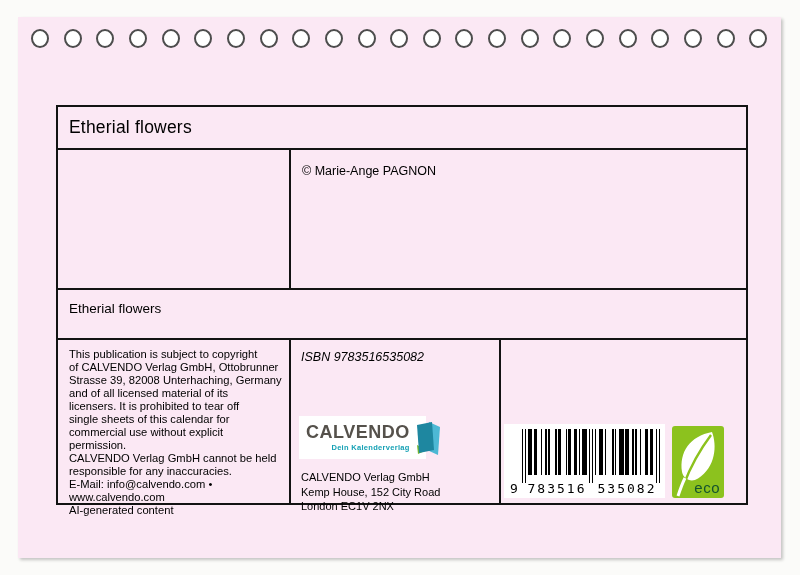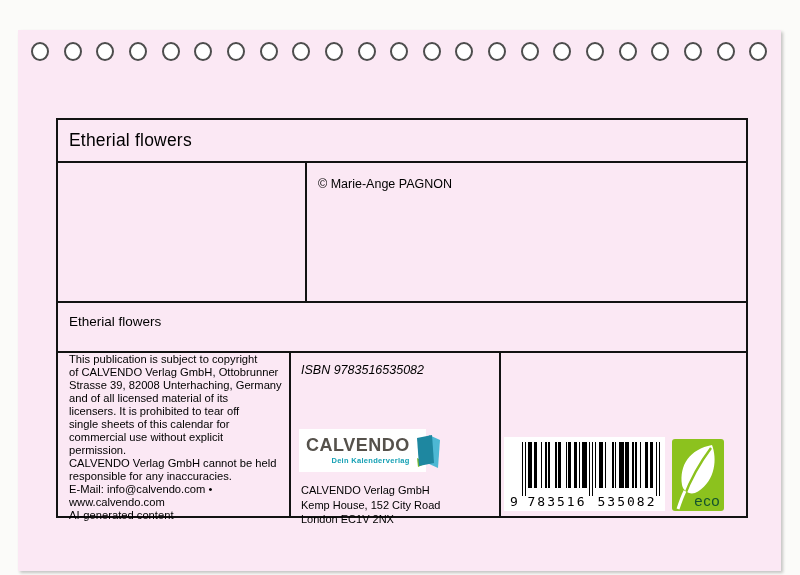--- a/index.html
+++ b/index.html
@@ -17,53 +17,52 @@
     background:#fbfbf9;
     font-family:"Liberation Sans", sans-serif;
     color:#000;
     position:relative;
     overflow:hidden;
   }
   .page{
     position:absolute;left:18px;top:17px;width:763px;height:541px;
     background:var(--pink);
     box-shadow:2px 2px 3px rgba(0,0,0,0.22);
-    margin-top:13px;
   }
   
   .holes{position:absolute;left:0;top:0;width:100%;height:60px;}
   .hole{
     position:absolute;top:12px;width:18px;height:19px;border-radius:50%;
     background:#ffffff;border:2px solid #4d4d4d;
   }
   
   .info-table{
     position:absolute;left:38px;top:88px;width:692px;height:400px;
     border:2px solid var(--border);
     display:flex;flex-direction:column;
   }
   .trow{display:flex;flex-direction:row;width:100%;}
   .trow + .trow{border-top:2px solid var(--border);}
   .row-title{height:41px;}
-  .row-credit{height:140px;gap:16px;}
+  .row-credit{height:140px;}
   .row-item{height:50px;}
   .row-bottom{flex:1;}
   .cell{position:relative;height:100%;}
   .cell + .cell{border-left:2px solid var(--border);}
   .cell-a{width:231px;flex:0 0 231px;}
   .cell-b{flex:1;}
   .cell-m{width:210px;flex:0 0 210px;}
   .cell-c{flex:1;}
   .title-cell{flex:1;display:flex;align-items:center;padding-left:11px;}
   .page-title{font-size:17.5px;letter-spacing:0.2px;}
   .credit-text{position:absolute;left:11px;top:14px;font-size:12.5px;}
   .item-text{position:absolute;left:11px;top:12px;font-size:12px;}
   .cal-title-text{position:absolute;left:11px;top:11px;font-size:13.5px;}
   .copyright{
-    position:absolute;left:11px;top:0;right:6px;
+    position:absolute;left:11px;top:8px;right:6px;
     font-size:11.2px;line-height:13px;white-space:pre-line;
   }
   .isbn-text{position:absolute;left:10px;top:10px;font-size:12.5px;font-style:italic;}
   
   .logo-box{
     position:absolute;left:8px;top:76px;width:127px;height:43px;background:#ffffff;
     display:flex;align-items:center;padding:3px 4px 3px 7px;
   }
   .logo-text{display:flex;flex-direction:column;align-items:flex-end;}
   .logo-name{font-size:18px;font-weight:600;color:#55514b;letter-spacing:0.5px;line-height:19px;}

